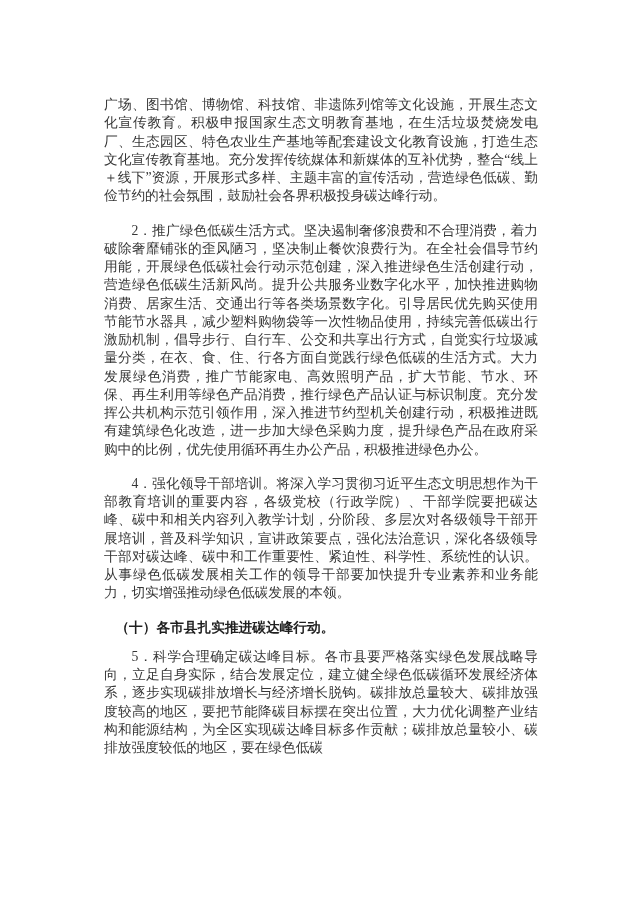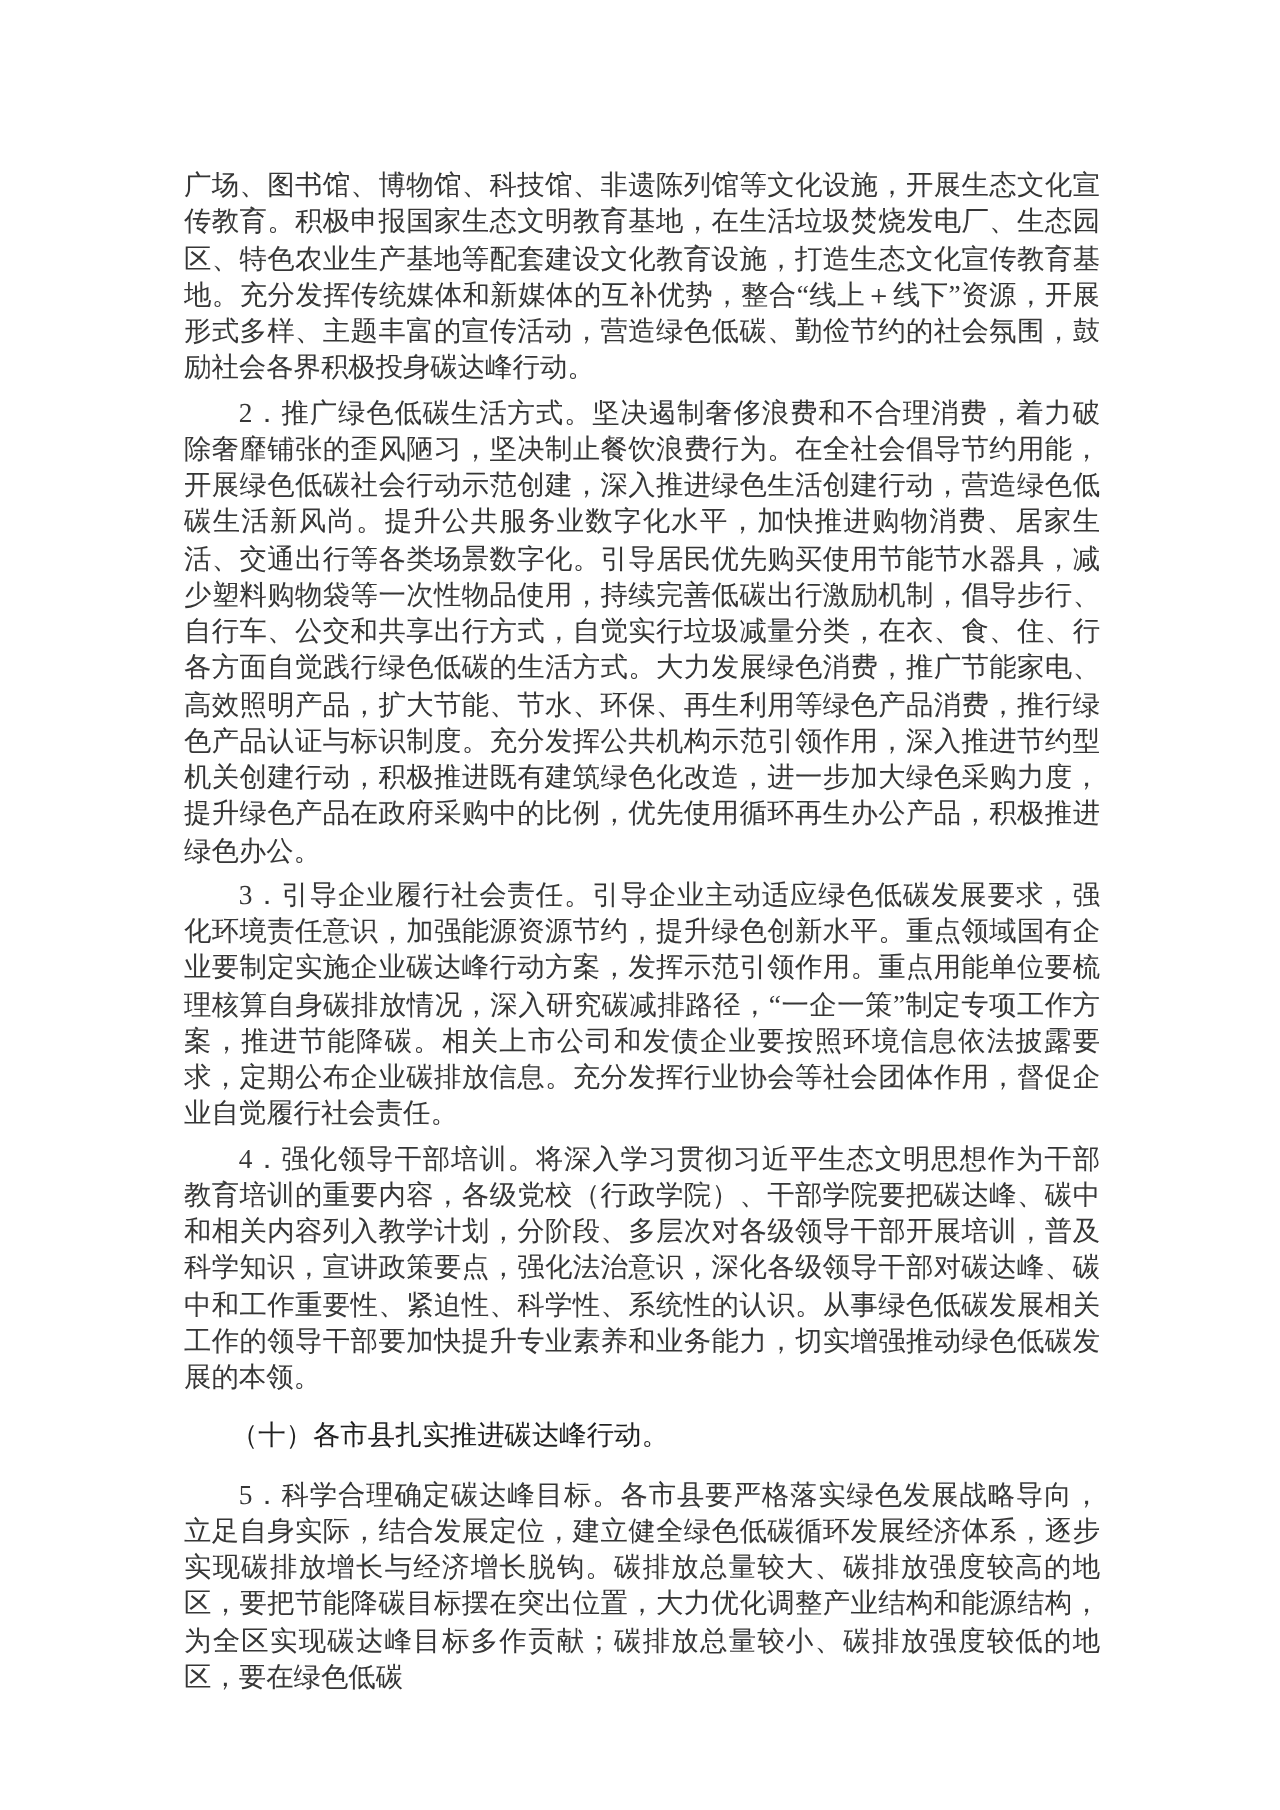--- a/index.html
+++ b/index.html
@@ -20,39 +20,38 @@
     top: 80px;
     width: 466px;
     color: #363636;
     font-size: 13.7px;
     line-height: 18.25px;
     text-align: justify;
     text-justify: inter-character;
     letter-spacing: 0;
   }
   .para {
-    margin: 4px;
+    margin: 16px;
     padding: 0;
     text-indent: 2em;
   }
   .para.flush {
     text-indent: 0;
   }
   .para.heading {
     margin: 11px 0 11px 0;
-    font-weight: normal;
+    font-weight: bold;
     color: #1f1f1f;
   }
   .para.spaced {
     margin-top: 11px;
   }
 </style>
 </head>
 <body>
 
 <div class="doc">
   <p class="para flush">广场、图书馆、博物馆、科技馆、非遗陈列馆等文化设施，开展生态文化宣传教育。积极申报国家生态文明教育基地，在生活垃圾焚烧发电厂、生态园区、特色农业生产基地等配套建设文化教育设施，打造生态文化宣传教育基地。充分发挥传统媒体和新媒体的互补优势，整合“线上＋线下”资源，开展形式多样、主题丰富的宣传活动，营造绿色低碳、勤俭节约的社会氛围，鼓励社会各界积极投身碳达峰行动。</p>
   <p class="para">2．推广绿色低碳生活方式。坚决遏制奢侈浪费和不合理消费，着力破除奢靡铺张的歪风陋习，坚决制止餐饮浪费行为。在全社会倡导节约用能，开展绿色低碳社会行动示范创建，深入推进绿色生活创建行动，营造绿色低碳生活新风尚。提升公共服务业数字化水平，加快推进购物消费、居家生活、交通出行等各类场景数字化。引导居民优先购买使用节能节水器具，减少塑料购物袋等一次性物品使用，持续完善低碳出行激励机制，倡导步行、自行车、公交和共享出行方式，自觉实行垃圾减量分类，在衣、食、住、行各方面自觉践行绿色低碳的生活方式。大力发展绿色消费，推广节能家电、高效照明产品，扩大节能、节水、环保、再生利用等绿色产品消费，推行绿色产品认证与标识制度。充分发挥公共机构示范引领作用，深入推进节约型机关创建行动，积极推进既有建筑绿色化改造，进一步加大绿色采购力度，提升绿色产品在政府采购中的比例，优先使用循环再生办公产品，积极推进绿色办公。</p>
-  <p class="para">3．引导企业履行社会责任。引导企业主动适应绿色低碳发展要求，强化环境责任意识，加强能源资源节约，提升绿色创新水平。重点领域国有企业要制定实施企业碳达峰行动方案，发挥示范引领作用。重点用能单位要梳理核算自身碳排放情况，深入研究碳减排路径，“一企一策”制定专项工作方案，推进节能降碳。相关上市公司和发债企业要按照环境信息依法披露要求，定期公布企业碳排放信息。充分发挥行业协会等社会团体作用，督促企业自觉履行社会责任。</p>
   <p class="para">4．强化领导干部培训。将深入学习贯彻习近平生态文明思想作为干部教育培训的重要内容，各级党校（行政学院）、干部学院要把碳达峰、碳中和相关内容列入教学计划，分阶段、多层次对各级领导干部开展培训，普及科学知识，宣讲政策要点，强化法治意识，深化各级领导干部对碳达峰、碳中和工作重要性、紧迫性、科学性、系统性的认识。从事绿色低碳发展相关工作的领导干部要加快提升专业素养和业务能力，切实增强推动绿色低碳发展的本领。</p>
   <p class="para heading">（十）各市县扎实推进碳达峰行动。</p>
   <p class="para spaced">5．科学合理确定碳达峰目标。各市县要严格落实绿色发展战略导向，立足自身实际，结合发展定位，建立健全绿色低碳循环发展经济体系，逐步实现碳排放增长与经济增长脱钩。碳排放总量较大、碳排放强度较高的地区，要把节能降碳目标摆在突出位置，大力优化调整产业结构和能源结构，为全区实现碳达峰目标多作贡献；碳排放总量较小、碳排放强度较低的地区，要在绿色低碳</p>
 </div>
 
 </body></html>

